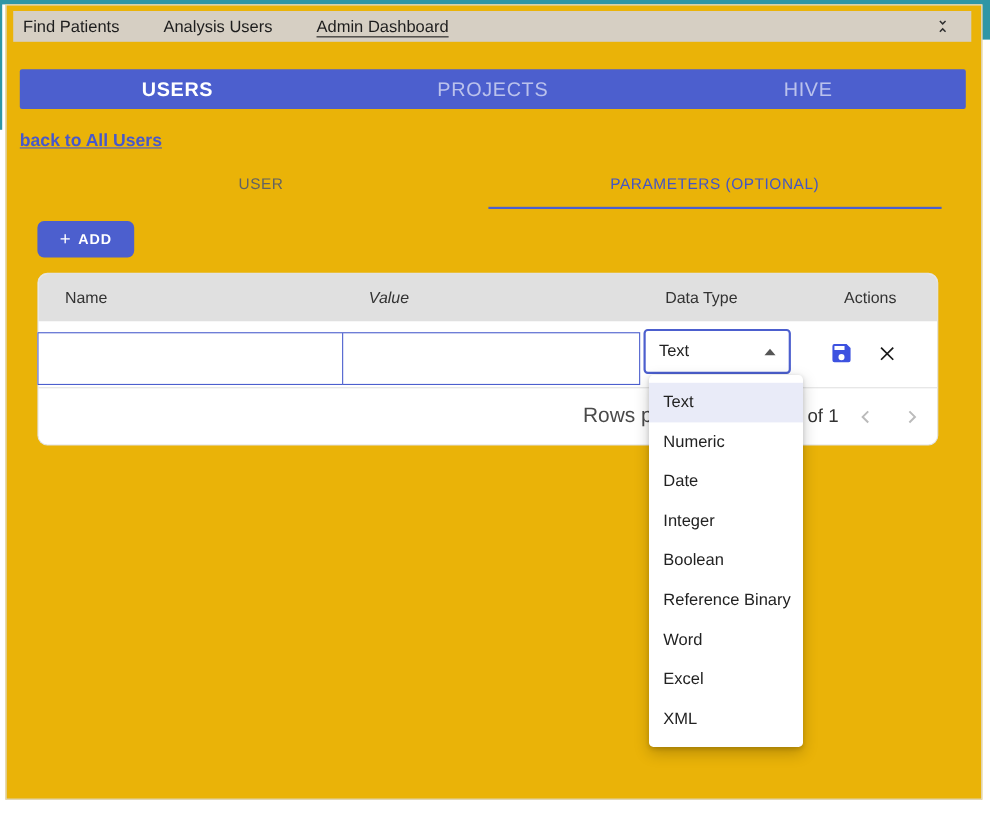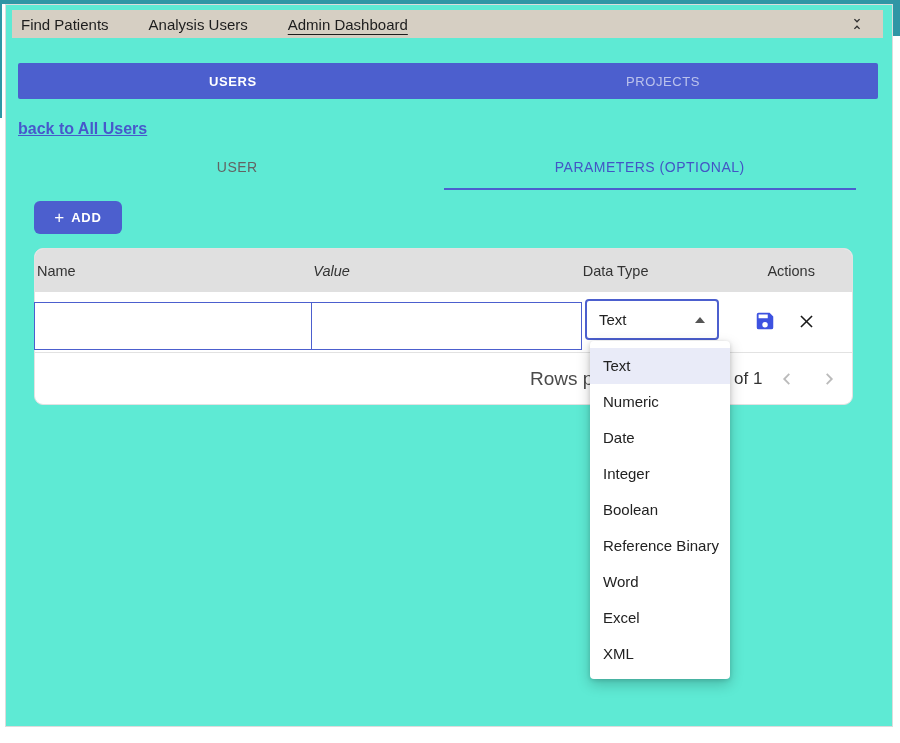--- a/index.html
+++ b/index.html
@@ -10,35 +10,35 @@
   html,body{width:900px; height:743px; background:#fff;
     font-family:"Liberation Sans", sans-serif; overflow:hidden;}
   .page{position:relative; width:900px; height:743px; background:#fff;}
 
   
   .teal-top{position:absolute; left:0; top:0; width:900px; height:4px; background:var(--teal);}
   .teal-left{position:absolute; left:0; top:0; width:2px; height:118px; background:var(--teal);}
   .teal-right{position:absolute; left:893px; top:0; width:7px; height:36px; background:var(--teal);}
 
   .card{position:absolute; left:5px; top:4px; width:888px; height:723px;
-    background:#5eead4; border:1px solid #dcdcdc;}
+    background:#eab308; border:1px solid #dcdcdc;}
 
   
   .toolbar{position:absolute; left:6px; top:5px; width:871px; height:28px;
     background:var(--beige); display:flex; align-items:center; padding-left:9px; gap:40px;}
   .toolbar-item{font-size:15px; color:#1d1d1d; font-weight:500; cursor:pointer; white-space:nowrap;}
   .toolbar-item.active{text-decoration:underline; text-underline-offset:4px;}
   .collapse-btn{position:absolute; right:16px; top:4px; width:20px; height:20px;
     display:flex; align-items:center; justify-content:center; color:#2f2f2f; cursor:pointer;}
 
   
   .nav-bar{position:absolute; left:12px; top:58px; width:860px; height:36px;
     background:var(--indigo); border-radius:2px; display:flex;}
   .nav-tab{flex:1; display:flex; align-items:center; justify-content:center;
-    font-size:13px; letter-spacing:.6px; color:rgba(255,255,255,.62); cursor:pointer; font-weight:500;}
+    font-size:18px; letter-spacing:.6px; color:rgba(255,255,255,.62); cursor:pointer; font-weight:500;}
   .nav-tab.active{color:#fff; font-weight:700;}
 
   .back-link{position:absolute; left:12px; top:115px; font-size:16px;
     color:#4758cb; text-decoration:underline; cursor:pointer;font-weight:bold;}
 
   
   .sub-tabs{position:absolute; left:25px; top:139px; width:825px; height:46px; display:flex;}
   .sub-tab{flex:1; display:flex; align-items:center; justify-content:center;
     font-size:14px; letter-spacing:.5px; font-weight:500; cursor:pointer;}
   .sub-tab.inactive{color:#636363;}
@@ -51,21 +51,21 @@
     display:flex; align-items:center; justify-content:center; gap:7px;
     font-family:"Liberation Sans", sans-serif;}
   .add-plus{font-size:17px; font-weight:400; line-height:1;}
   .add-label{font-size:13px; font-weight:700; letter-spacing:.8px;}
 
   
   .table{position:absolute; left:28px; top:243px; width:819px; height:157px;
     border:1px solid #e2e2e2; border-radius:9px; background:#fff;}
   .thead{display:flex; height:43px; background:var(--header-gray);
     border-radius:8px 8px 0 0; align-items:center;}
-  .th{font-size:14.5px; color:#333; padding-left:2px;}
+  .th{font-size:14.5px; color:#333; padding-left:24px;}
   .th-name{width:277px;} .th-value{width:270px;font-style:italic;} .th-datatype{width:150px;}
   .th-actions{width:122px; padding-left:0; display:flex; justify-content:center;}
   .trow{position:relative; height:60px;}
   .cell-input{position:absolute; top:10px; height:48px; border:1px solid var(--indigo);
     background:#fff; outline:none; border-radius:0; padding:0 8px; font-size:15px;
     font-family:"Liberation Sans", sans-serif;}
   .input-name{left:-1px; width:278px;}
   .input-value{left:276px; width:271px;}
   .select{position:absolute; left:550px; top:7px; width:134px; height:41px;
     border:2px solid var(--indigo); border-radius:4px; background:#fff; cursor:pointer;
@@ -112,20 +112,21 @@
       <span class="collapse-btn">
         <svg viewBox="0 0 24 24" width="16" height="16" aria-hidden="true">
           <path fill="currentColor" d="M7.41 18.59 8.83 20 12 16.83 15.17 20l1.41-1.41L12 14l-4.59 4.59zm9.18-13.18L15.17 4 12 7.17 8.83 4 7.41 5.41 12 10l4.59-4.59z"></path>
         </svg>
       </span>
     </div>
 
     <div class="nav-bar">
       <div class="nav-tab active">USERS</div>
       <div class="nav-tab">PROJECTS</div>
+      <div class="nav-tab">HIVE</div>
     </div>
 
     <a class="back-link">back to All Users</a>
 
     <div class="sub-tabs">
       <div class="sub-tab inactive">USER</div>
       <div class="sub-tab active">PARAMETERS (OPTIONAL)</div>
       <div class="sub-tab-indicator"></div>
     </div>
 

